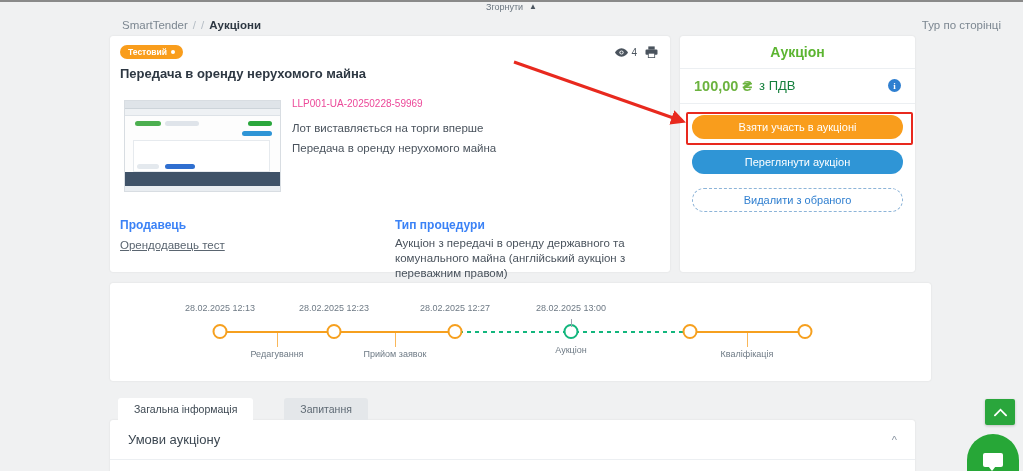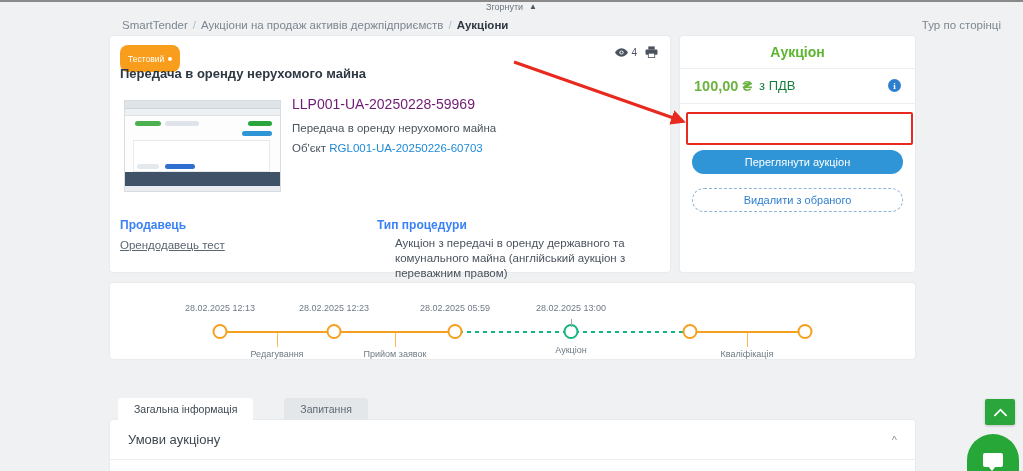--- a/index.html
+++ b/index.html
@@ -21,43 +21,43 @@
   .breadcrumb .sep{color:#b4bcc4;}
   .breadcrumb .crumb{color:#7c8791;cursor:pointer;}
   .breadcrumb .crumb.current{color:#2d3742;font-weight:bold;}
 
   .tour{position:absolute;right:22px;top:19px;font-size:11.5px;color:#7c8791;cursor:pointer;}
 
   
   .card{position:absolute;background:#fff;border-radius:3px;box-shadow:0 0 2px rgba(0,0,0,.10);}
   #lot-card{left:110px;top:36px;width:560px;height:236px;}
 
-  .badge{position:absolute;left:10px;top:9px;height:27px;padding:0 8px;border-radius:8px;
-    background:#f99d1c;color:#fff;font-size:8.5px;display:flex;align-items:center;gap:4px;}
+  .badge{position:absolute;left:10px;top:9px;height:14px;padding:0 8px;border-radius:8px;
+    background:#f99d1c;color:#fff;font-size:8.5px;display:flex;align-items:center;gap:4px;font-weight:bold;}
   .badge .dot{width:4px;height:4px;border-radius:50%;background:#fff;display:block;}
 
   .lot-title{position:absolute;left:10px;top:30px;font-size:13px;font-weight:bold;color:#2d3742;}
 
   .meta-icons{position:absolute;right:12px;top:10px;display:flex;align-items:center;gap:8px;
      font-size:10px;color:#4a535d;}
   .meta-icons .grp{display:flex;align-items:center;gap:3px;}
 
   .thumb{position:absolute;left:14px;top:64px;width:155px;height:90px;
      border:1px solid #d8dde2;background:#f4f6f8;overflow:hidden;cursor:pointer;}
   .thumb .tb{height:7px;background:#dfe4e9;border-bottom:1px solid #cdd4da;}
   .thumb .tb2{height:6px;background:#eef1f4;border-bottom:1px solid #dde2e7;}
   .thumb .body{position:relative;height:56px;background:#fdfdfd;}
   .thumb .pill{position:absolute;height:5px;border-radius:3px;}
   .thumb .panel{position:absolute;left:8px;right:10px;height:30px;background:#fff;border:1px solid #e6eaee;}
   .thumb .foot{height:14px;background:#3f5268;}
   .thumb .taskbar{height:6px;background:#e9edf1;}
 
   .info-col{position:absolute;left:182px;top:56px;font-size:11.5px;line-height:20px;color:#4a535d;}
   .info-col .num{color:#6e7a85;}
-  .info-col .biglink{display:block;color:#701a75;font-size:14px;margin:2px 0 4px;cursor:pointer;}
+  .info-col .biglink{display:block;color:#ec4899;font-size:10px;margin:2px 0 4px;cursor:pointer;}
   .info-col .obj a{color:#1f8ad6;cursor:pointer;}
 
   .col-head{position:absolute;font-size:12px;font-weight:bold;color:#3b82f6;}
   .col-body{position:absolute;font-size:11.5px;color:#4a535d;line-height:15px;}
   .seller-link{color:#5a6570;text-decoration:underline;cursor:pointer;}
 
   
   #aside-card{left:680px;top:36px;width:235px;height:236px;}
   .aside-title{position:absolute;left:0;top:0;width:235px;height:32px;display:flex;
      align-items:center;justify-content:center;font-size:14px;font-weight:bold;color:#5cb531;
@@ -75,21 +75,21 @@
   .btn-primary{background:#f99d1c;color:#fff;top:79px;}
   .btn-secondary{background:#2f95d6;color:#fff;top:114px;}
   .btn-ghost{border:1px dashed #8db4d8;color:#2f7fd0;background:#fff;top:152px;box-sizing:border-box;}
 
   .hl-box{position:absolute;left:686px;top:112px;width:223px;height:29px;
      border:2px solid #e8291e;border-radius:2px;pointer-events:none;}
 
   .arrow{position:absolute;left:500px;top:58px;width:200px;height:80px;pointer-events:none;}
 
   
-  #timeline-card{left:110px;top:283px;width:805px;height:76px;}
+  #timeline-card{left:110px;top:283px;width:805px;height:98px;padding-left:16px;}
   .tl{position:absolute;left:0;top:0;width:805px;height:105px;}
   .tl .date{position:absolute;top:20px;font-size:9px;color:#6e7a85;transform:translateX(-50%);white-space:nowrap;}
   .tl .node{position:absolute;top:41px;width:15px;height:15px;border-radius:50%;
      background:#fff;box-sizing:border-box;transform:translateX(-50%);cursor:pointer;}
   .tl .node.orange{border:2.2px solid #f6a01f;}
   .tl .node.green{border:2.2px solid #13b67d;}
   .tl .seg{position:absolute;top:48px;height:2px;}
   .tl .seg.solid-o{background:#f6a01f;}
   .tl .seg.dotted-g{background:repeating-linear-gradient(to right,#13b67d 0 4px,transparent 4px 8px);}
   .tl .tick{position:absolute;top:50px;width:1px;height:14px;}
@@ -125,21 +125,20 @@
 <div class="topstrip"></div>
 
 <div class="collapse-bar">
   <span class="lbl">Згорнути</span>
   <span class="caret">▲</span>
 </div>
 
 <div class="breadcrumb">
   <span class="crumb">SmartTender</span>
   <span class="sep">/</span>
-  <span class="crumb">Аукціони на продаж активів держпідприємств</span>
   <span class="sep">/</span>
   <span class="crumb current">Аукціони</span>
 </div>
 
 <div class="tour">Тур по сторінці</div>
 
 <div class="card" id="lot-card">
 
   <div class="badge">
     <span>Тестовий</span>
@@ -175,43 +174,41 @@
       <div class="panel" style="top:24px;"></div>
       <div class="pill" style="left:12px;top:48px;width:22px;background:#e4e9ee;"></div>
       <div class="pill" style="left:40px;top:48px;width:30px;background:#2f6fd0;"></div>
     </div>
     <div class="foot"></div>
     <div class="taskbar"></div>
   </div>
 
   <div class="info-col">
     <span class="biglink">LLP001-UA-20250228-59969</span>
+    <div>Лот виставляється на торги вперше</div>
     <div>Передача в оренду нерухомого майна</div>
-    <div class="obj">
-      <span>Об'єкт</span>
-      <a>RGL001-UA-20250226-60703</a>
-    </div>
   </div>
 
   <div class="col-head" style="left:10px;top:182px;">Продавець</div>
   <div class="col-body" style="left:10px;top:202px;">
     <span class="seller-link">Орендодавець тест</span>
   </div>
 
-  <div class="col-head" style="left:267px;top:182px;">Тип процедури</div>
+  <div class="col-head" style="left:285px;top:182px;">Тип процедури</div>
   <div class="col-body" style="left:285px;top:200px;width:245px;">Аукціон з передачі в оренду державного та комунального майна (англійський аукціон з переважним правом)</div>
 </div>
 
 <div class="card" id="aside-card">
   <div class="aside-title">Аукціон</div>
   <div class="price-row">
     <span class="price-main">100,00 ₴</span>
     <span class="price-vat">з ПДВ</span>
     <span class="info-icon">i</span>
   </div>
+  <div class="btn btn-primary">Взяти участь в аукціоні</div>
   <div class="btn btn-secondary">Переглянути аукціон</div>
   <div class="btn btn-ghost">Видалити з обраного</div>
 </div>
 
 <div class="hl-box"></div>
 
 <svg class="arrow" viewBox="0 0 200 80">
   <defs>
       <marker id="ah" markerWidth="5" markerHeight="5" refX="3.6" refY="2.5" orient="auto">
     <path d="M0,0 L5,2.5 L0,5 Z" fill="#e8291e"></path>
@@ -224,21 +221,21 @@
   <div class="tl" id="tl">
       <div class="seg solid-o" style="left: 114px; width: 106px;"></div>
       <div class="seg solid-o" style="left: 228px; width: 113px;"></div>
       <div class="seg dotted-g" style="left: 349px; width: 108px;"></div>
       <div class="seg dotted-g" style="left: 465px; width: 111px;"></div>
       <div class="seg solid-o" style="left: 584px; width: 107px;"></div>
       <div class="date" style="left: 110px;">28.02.2025 12:13</div>
       <div class="node orange" style="left: 110px;"></div>
       <div class="date" style="left: 224px;">28.02.2025 12:23</div>
       <div class="node orange" style="left: 224px;"></div>
-      <div class="date" style="left: 345px;">28.02.2025 05:59</div>
+      <div class="date" style="left: 345px;">28.02.2025 12:27</div>
       <div class="node orange" style="left: 345px;"></div>
       <div class="date" style="left: 461px;">28.02.2025 13:00</div>
       <div class="node green" style="left: 461px;"></div>
       <div class="stage" style="left: 461px; top: 62px;">Аукціон</div>
       <div class="tick g" style="left: 461px; top: 36px; height: 8px;"></div>
       <div class="node orange" style="left: 580px;"></div>
       <div class="node orange" style="left: 695px;"></div>
       <div class="tick o" style="left: 167px;"></div>
       <div class="stage" style="left: 167px; top: 66px;">Редагування</div>
       <div class="tick o" style="left: 285px;"></div>

